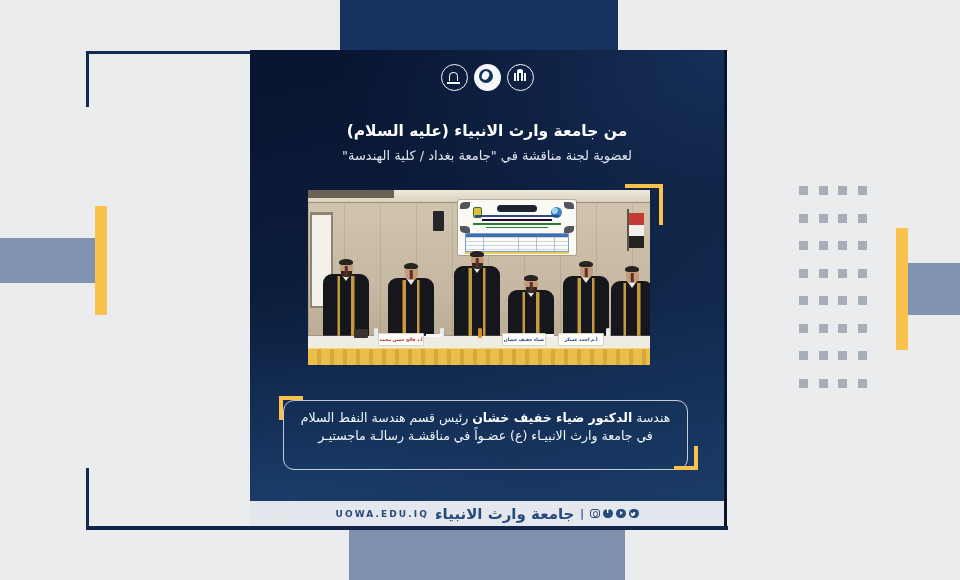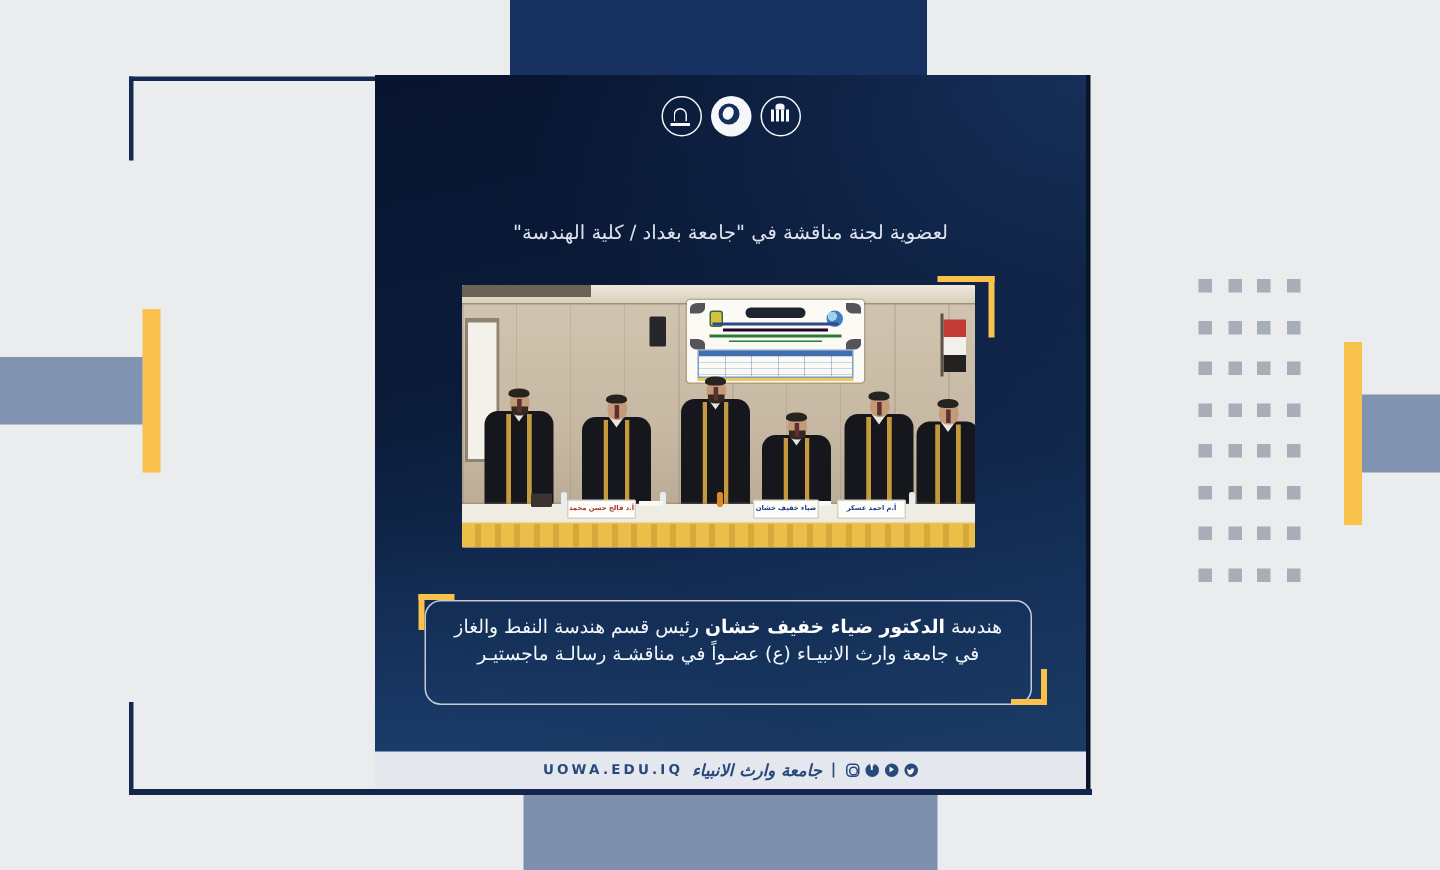--- a/index.html
+++ b/index.html
@@ -132,21 +132,21 @@
   
   .body-box { left:33px; top:350px; width:405px; height:70px; border:1px solid rgba(255,255,255,.75);
       border-radius:11px; direction:rtl; text-align:center; color:#f4f7fb; font-size:12.5px;
       line-height:17.5px; padding-top:8px; }
   .body-box b { font-weight:bold; color:#ffffff; }
 
   
   .card-footer { left:0; top:451px; width:100%; height:25px; background:rgba(245,246,248,.92);
       display:flex; align-items:center; justify-content:center; gap:6px; direction:ltr; z-index:4; }
   .f-url { font-size:9px;   font-weight:bold; letter-spacing:2.1px; color:#28497c; }
-  .f-org { font-size:11px; font-weight:bold; color:#28497c; direction:rtl;font-style:italic; }
+  .f-org { font-size:15px; font-weight:bold; color:#28497c; direction:rtl; }
   .f-sep { font-size:10px; color:#28497c; font-weight:bold; }
   .f-icons { display:flex; align-items:center; gap:3.5px; }
   .ic { width:9.5px; height:9.5px; border-radius:50%; background:#28497c; position:relative; display:inline-block; }
   .ic-ig { background:transparent; border:1.4px solid #28497c; border-radius:3px; }
   .ic-ig::after { content:""; position:absolute; left:1.6px; top:1.6px; width:3.5px; height:3.5px;
       border:1.1px solid #28497c; border-radius:50%; }
   .ic-fb::after { content:"f"; position:absolute; left:0; right:0; top:-1.5px; text-align:center;
       font-size:7px; font-weight:bold; color:#f4f5f7; }
   .ic-yt::after { content:""; position:absolute; left:3.6px; top:2.6px;
       border-left:3.6px solid #f4f5f7; border-top:2.2px solid transparent; border-bottom:2.2px solid transparent; }
@@ -206,20 +206,21 @@
         <span class="glyph-dome"></span>
       </span>
     <span class="logo-circle logo-fill">
         <span class="glyph-globe"></span>
       </span>
     <span class="logo-circle logo-outline">
         <span class="glyph-build"></span>
       </span>
   </div>
 
+  <div class="abs title-line t2">من جامعة وارث الانبياء (عليه السلام)</div>
   <div class="abs title-line t3">لعضوية لجنة مناقشة في "جامعة بغداد / كلية الهندسة"</div>
 
   <div class="abs photo">
     <div class="ph-wall"></div>
     <div class="ph-ceiling"></div>
     <div class="ph-corner"></div>
     <div class="ph-screen"></div>
     <div class="ph-speaker"></div>
 
     <div class="banner">
@@ -284,21 +285,21 @@
     <div class="namecard red" style="left:70px;width:46px">أ.د فالح حسن محمد</div>
     <div class="namecard" style="left:194px;width:44px">ضياء خفيف خشان</div>
     <div class="namecard" style="left:250px;width:46px">أ.م احمد عسكر نجف</div>
   </div>
 
   <div class="bracket bk-photo-tr"></div>
   <div class="bracket bk-body-tl"></div>
   <div class="bracket bk-body-br"></div>
 
   <div class="abs body-box">
-    <div><span>هندسة </span><b>الدكتور ضياء خفيف خشان</b><span> رئيس قسم هندسة النفط والغاز</span></div>
+    <div><span>هندسة </span><b>الدكتور ضياء خفيف خشان</b><span> رئيس قسم هندسة النفط السلام</span></div>
     <div>في جامعة وارث الانبيـاء (ع) عضـواً في مناقشـة رسالـة ماجستيـر</div>
   </div>
 
   <div class="abs card-footer">
     <span class="f-url">UOWA.EDU.IQ</span>
     <span class="f-org">جامعة وارث الانبياء</span>
     <span class="f-sep">|</span>
     <span class="f-icons">
       <span class="ic ic-ig"></span>
       <span class="ic ic-fb"></span>

